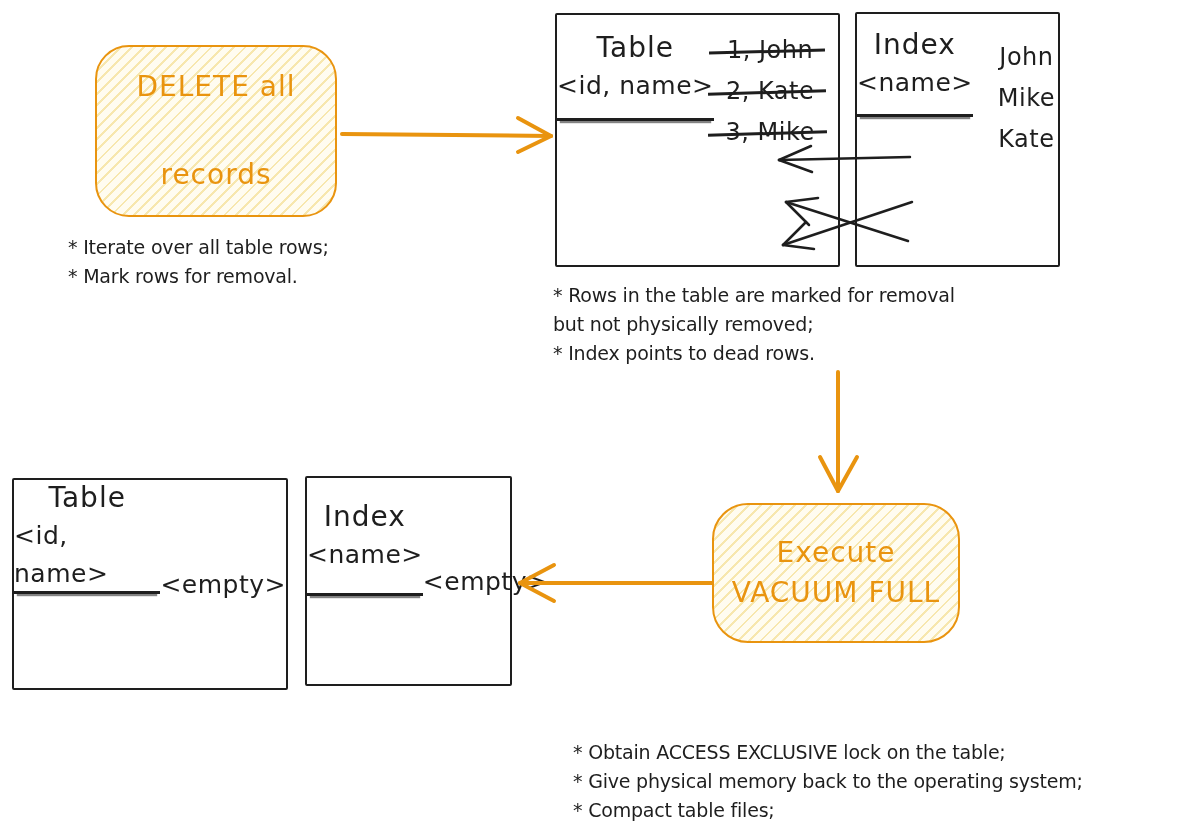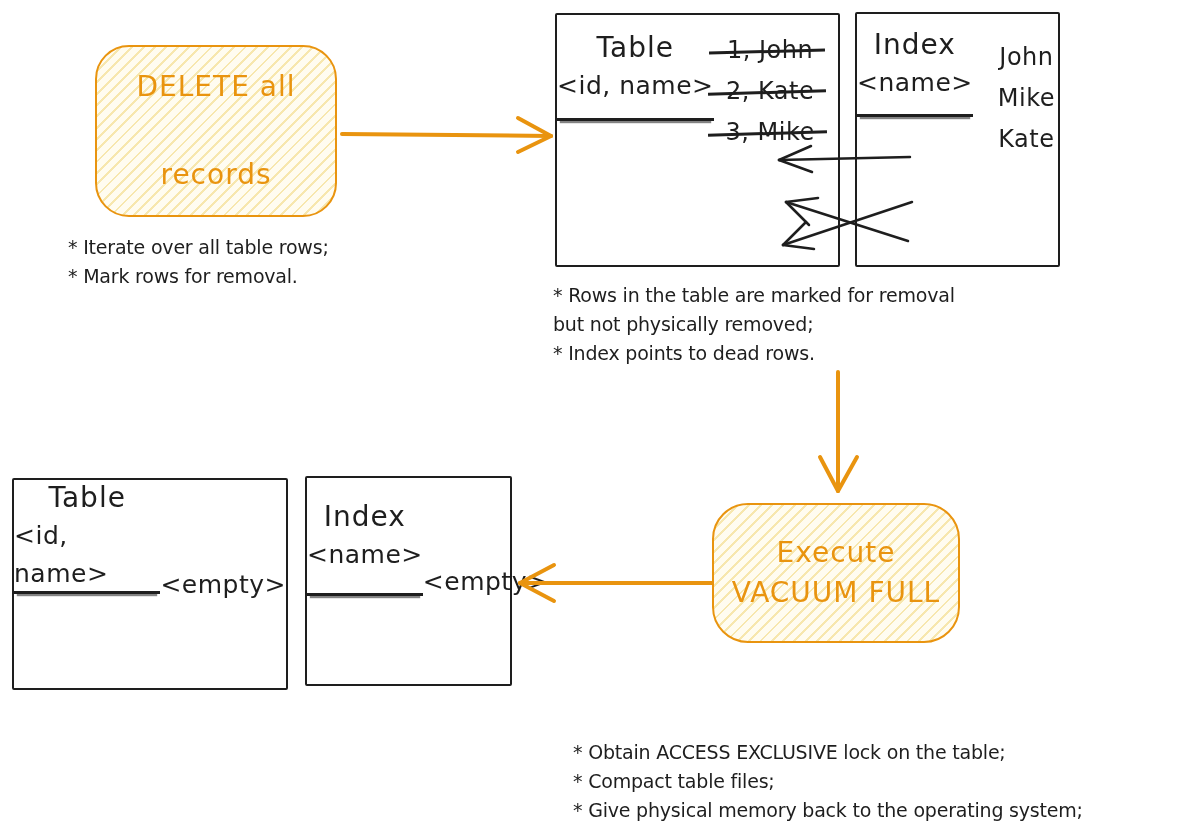--- a/index.html
+++ b/index.html
@@ -149,22 +149,22 @@
   <div>* Index points to dead rows.</div>
 </div>
 
 <div id="vacuum-box" class="accent-box">
   <div>Execute</div>
   <div>VACUUM FULL</div>
 </div>
 
 <div id="vacuum-notes" class="note-block">
   <div>* Obtain ACCESS EXCLUSIVE lock on the table;</div>
+  <div>* Give physical memory back to the operating system;</div>
   <div>* Compact table files;</div>
-  <div>* Give physical memory back to the operating system;</div>
 </div>
 
 <div id="table-bottom" class="sketch-box">
   <div class="box-header">
     <div class="box-title">Table</div>
     <div class="box-schema">&lt;id, name&gt;</div>
   </div>
   <div class="body-center">&lt;empty&gt;</div>
 </div>
 

